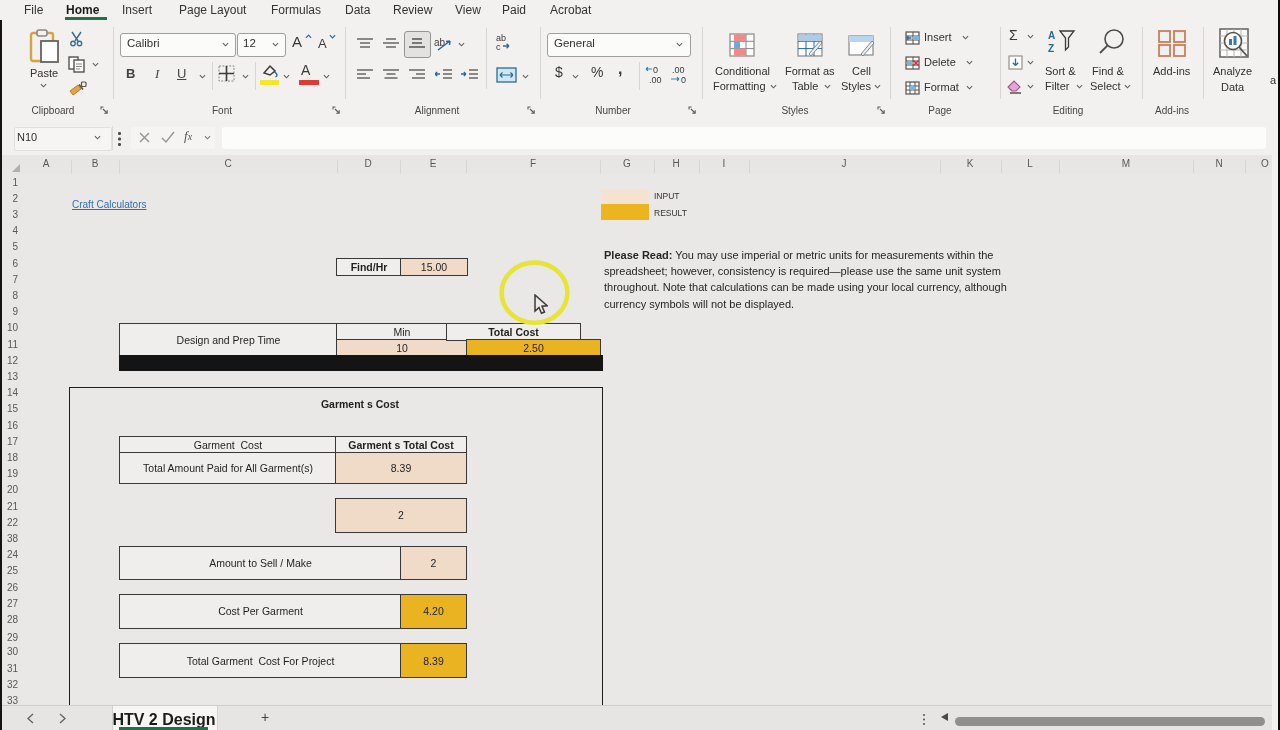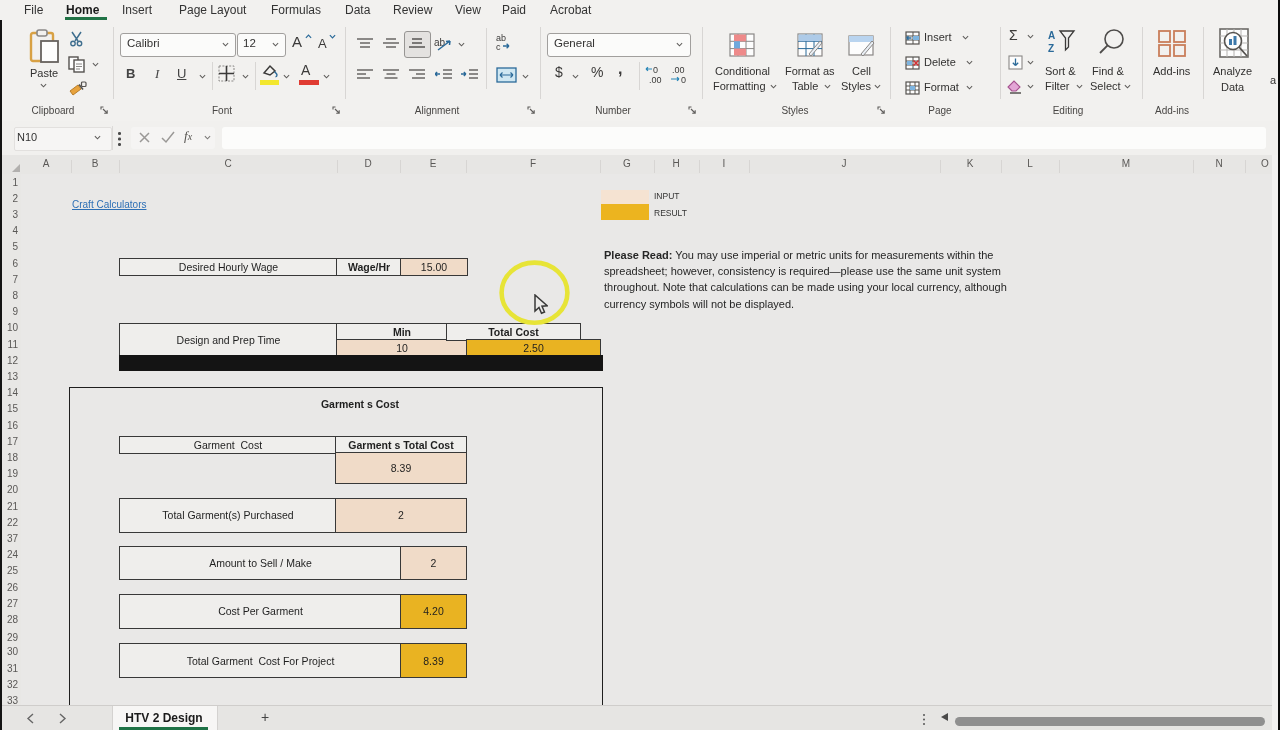--- a/index.html
+++ b/index.html
@@ -420,21 +420,21 @@
   <span class="rn" style="top:196.9px">13</span>
   <span class="rn" style="top:213.1px">14</span>
   <span class="rn" style="top:229.3px">15</span>
   <span class="rn" style="top:245.5px">16</span>
   <span class="rn" style="top:261.7px">17</span>
   <span class="rn" style="top:277.9px">18</span>
   <span class="rn" style="top:294.1px">19</span>
   <span class="rn" style="top:310.3px">20</span>
   <span class="rn" style="top:326.5px">21</span>
   <span class="rn" style="top:342.7px">22</span>
-  <span class="rn" style="top:358.9px">37</span>
+  <span class="rn" style="top:358.9px">38</span>
   <span class="rn" style="top:375.1px">24</span>
   <span class="rn" style="top:391.3px">25</span>
   <span class="rn" style="top:407.5px">26</span>
   <span class="rn" style="top:423.7px">27</span>
   <span class="rn" style="top:439.9px">28</span>
   <span class="rn" style="top:458px">29</span>
   <span class="rn" style="top:472.3px">30</span>
   <span class="rn" style="top:488.5px">31</span>
   <span class="rn" style="top:504.7px">32</span>
   <span class="rn" style="top:520.9px">33</span>
@@ -442,39 +442,38 @@
 <div class="abs" id="sheet">
 
   <span class="abs" style="left:51px;top:24.5px;font-size:10px;color:#2d6fb5;text-decoration:underline">Craft Calculators</span>
   <span class="abs" style="left:580px;top:16px;width:48px;height:13.5px;background:#f5e3d2"></span>
   <span class="abs" style="left:580px;top:29.5px;width:48px;height:16.5px;background:#ecb41f"></span>
   <span class="abs" style="left:633px;top:17px;font-size:8.5px;color:#333">INPUT</span>
   <span class="abs" style="left:633px;top:34px;font-size:8.5px;color:#333">RESULT</span>
 
   <div class="abs" style="left:583px;top:73px;font-size:11px;line-height:16.2px;color:#262626"><b>Please Read:</b> You may use imperial or metric units for measurements within the<br>spreadsheet; however, consistency is required—please use the same unit system<br>throughout. Note that calculations can be made using your local currency, although<br>currency symbols will not be displayed.</div>
 
-  <div class="cell bd" style="left:98px;top:84px;width:217px;height:16px">Desired Hourly Wage</div>
-  <div class="cell bd" style="left:315px;top:84px;width:64px;height:16px;font-weight:bold">Wage/Hr</div>
+  <div class="cell bd" style="left:315px;top:84px;width:64px;height:16px;font-weight:bold">Find/Hr</div>
   <div class="cell bd" style="left:379px;top:84px;width:66px;height:16px;background:#f0dbc8">15.00</div>
 
   <div class="cell bd" style="left:98px;top:148.5px;width:217px;height:32px">Design and Prep Time</div>
-  <div class="cell bd" style="left:315px;top:148.5px;width:130px;height:16px;font-weight:bold">Min</div>
+  <div class="cell bd" style="left:315px;top:148.5px;width:130px;height:16px;font-weight:normal">Min</div>
   <div class="cell bd" style="left:315px;top:164.5px;width:130px;height:16px;background:#f0dbc8">10</div>
   <div class="cell bd" style="left:425px;top:148.5px;width:133px;height:16px;font-weight:bold">Total Cost</div>
   <div class="cell bd" style="left:445px;top:164.5px;width:133px;height:16px;background:#e9b322">2.50</div>
   <span class="abs" style="left:98px;top:181px;width:484px;height:16px;background:#141414"></span>
 
   <span class="abs" style="left:47.5px;top:212.5px;width:532px;height:400px;border:1.5px solid #1f1f1f"></span>
   <span class="abs" style="left:239px;top:224px;width:200px;text-align:center;font-weight:bold;font-size:10.5px;color:#1f1f1f">Garment s Cost</span>
 
   <div class="cell bd" style="left:98px;top:261.5px;width:216px;height:16.5px">Garment&nbsp;&nbsp;Cost</div>
   <div class="cell bd" style="left:314px;top:261.5px;width:130px;height:16.5px;font-weight:bold">Garment s Total Cost</div>
+  <div class="cell bd" style="left:98px;top:278px;width:216px;height:30px">Total Amount Paid for All Garment(s)</div>
   <div class="cell bd" style="left:314px;top:278px;width:130px;height:30px;background:#f0dbc8">8.39</div>
 
-  <div class="cell bd" style="left:98px;top:323.5px;width:216px;height:33.5px">Total Garment(s) Purchased</div>
   <div class="cell bd" style="left:314px;top:323.5px;width:130px;height:33.5px;background:#f0dbc8">2</div>
 
   <div class="cell bd" style="left:98px;top:371.5px;width:281px;height:32.5px">Amount to Sell / Make</div>
   <div class="cell bd" style="left:379px;top:371.5px;width:65px;height:32.5px;background:#f0dbc8">2</div>
 
   <div class="cell bd" style="left:98px;top:419.5px;width:281px;height:33px">Cost Per Garment</div>
   <div class="cell bd" style="left:379px;top:419.5px;width:65px;height:33px;background:#e9b322">4.20</div>
 
   <div class="cell bd" style="left:98px;top:469px;width:281px;height:33px">Total Garment&nbsp;&nbsp;Cost For Project</div>
   <div class="cell bd" style="left:379px;top:469px;width:65px;height:33px;background:#e9b322">8.39</div>
@@ -487,21 +486,21 @@
   </svg>
 </div>
 <div class="abs" id="tabbar">
   <svg class="abs" style="left:26px;top:7px" width="10" height="11" viewBox="0 0 10 11">
       <path d="M7 1L2 5.5 7 10" stroke="#666" stroke-width="1.4" fill="none"></path>
     </svg>
   <svg class="abs" style="left:57px;top:7px" width="10" height="11" viewBox="0 0 10 11">
       <path d="M3 1l5 4.5L3 10" stroke="#666" stroke-width="1.4" fill="none"></path>
     </svg>
   <span class="abs" style="left:112px;top:0;width:104px;height:24px;background:#f7f6f5;border-left:1px solid #d4d2d0;border-right:1px solid #d4d2d0"></span>
-  <span class="abs" style="left:112px;top:5px;width:104px;text-align:center;font-size:12px;font-weight:bold;color:#1b1b1b">HTV 2 Design</span>
+  <span class="abs" style="left:112px;top:5px;width:104px;text-align:center;font-size:16px;font-weight:bold;color:#1b1b1b">HTV 2 Design</span>
   <span class="abs" style="left:119px;top:20.5px;width:89px;height:3px;background:#1f7246"></span>
   <span class="abs" style="left:261px;top:3px;font-size:14px;color:#444">+</span>
   <span class="abs" style="left:923px;top:8px;width:2.3px;height:2.3px;border-radius:50%;background:#555;box-shadow:0 4.5px 0 #555,0 9px 0 #555"></span>
   <div class="abs" style="left:941px;top:7px;width:0;height:0;border-top:4.5px solid transparent;border-bottom:4.5px solid transparent;border-right:7px solid #4a4a4a"></div>
   <span class="abs" style="left:955px;top:10.5px;width:310px;height:9px;background:#8f8f8f;border-radius:4.5px"></span>
   <span class="abs" style="left:0;top:23.5px;width:1280px;height:1.5px;background:#2a2a2a"></span>
 </div>
 <div class="abs" id="rightgut"></div>
 <div class="abs" id="leftedge"></div>
 <div class="abs" id="rightedge"></div>

